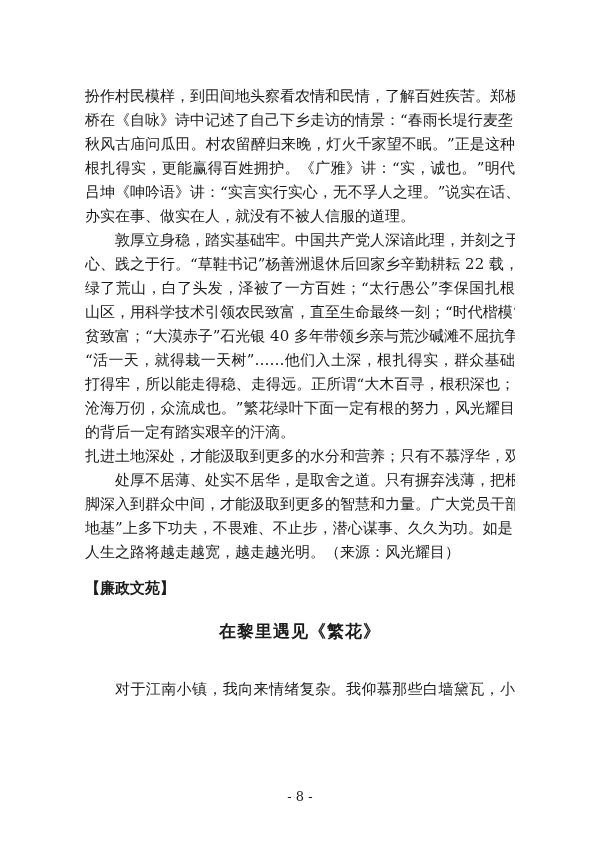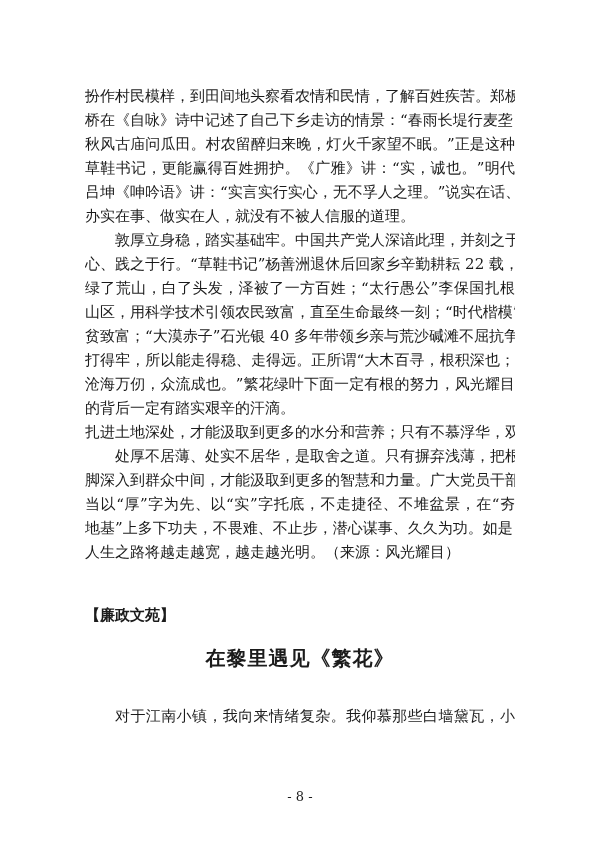--- a/index.html
+++ b/index.html
@@ -32,28 +32,28 @@
     white-space: nowrap;
     overflow: hidden;
   }
   .line.flush {
     text-align-last: left;
   }
   .line.indent {
     text-indent: 30px;
   }
   .section-header {
-    margin-top: 39px;
+    margin-top: 12px;
     font-size: 15px;
     font-weight: bold;
     line-height: 24px;
   }
   .article-title {
     margin-top: 18px;
-    font-size: 20px;
+    font-size: 17px;
     font-weight: bold;
     text-align: center;
     line-height: 26px;
     letter-spacing: 1px;
   }
   .article-paragraphs {
     margin-top: 35px;
     font-family: Liberation Mono, monospace;
   }
   .footer {
@@ -68,35 +68,35 @@
 </style>
 </head>
 <body>
 
 <div class="page">
   <div class="content">
     <div>
         <div class="line">扮作村民模样，到田间地头察看农情和民情，了解百姓疾苦。郑板</div>
         <div class="line">桥在《自咏》诗中记述了自己下乡走访的情景：“春雨长堤行麦垄，</div>
         <div class="line">秋风古庙问瓜田。村农留醉归来晚，灯火千家望不眠。”正是这种</div>
-        <div class="line">草鞋书记，更能赢得百姓拥护。《广雅》讲：“实，诚也。”明代</div>
+        <div class="line">根扎得实，更能赢得百姓拥护。《广雅》讲：“实，诚也。”明代</div>
         <div class="line">吕坤《呻吟语》讲：“实言实行实心，无不孚人之理。”说实在话、</div>
         <div class="line flush">办实在事、做实在人，就没有不被人信服的道理。</div>
         <div class="line indent">敦厚立身稳，踏实基础牢。中国共产党人深谙此理，并刻之于</div>
         <div class="line">心、践之于行。“草鞋书记”杨善洲退休后回家乡辛勤耕耘 22 载，</div>
         <div class="line">绿了荒山，白了头发，泽被了一方百姓；“太行愚公”李保国扎根</div>
         <div class="line">山区，用科学技术引领农民致富，直至生命最终一刻；“时代楷模”</div>
         <div class="line">贫致富；“大漠赤子”石光银 40 多年带领乡亲与荒沙碱滩不屈抗争，</div>
+        <div class="line">“活一天，就得栽一天树”……他们入土深，根扎得实，群众基础</div>
         <div class="line">打得牢，所以能走得稳、走得远。正所谓“大木百寻，根积深也；</div>
         <div class="line">沧海万仞，众流成也。”繁花绿叶下面一定有根的努力，风光耀目</div>
         <div class="line flush">的背后一定有踏实艰辛的汗滴。</div>
         <div class="line">扎进土地深处，才能汲取到更多的水分和营养；只有不慕浮华，双</div>
         <div class="line indent">处厚不居薄、处实不居华，是取舍之道。只有摒弃浅薄，把根</div>
         <div class="line">脚深入到群众中间，才能汲取到更多的智慧和力量。广大党员干部</div>
-        <div class="line">当以“厚”字为先、以“实”字托底，不走捷径、不堆盆景，在“夯</div>
         <div class="line">地基”上多下功夫，不畏难、不止步，潜心谋事、久久为功。如是，</div>
         <div class="line flush">人生之路将越走越宽，越走越光明。（来源：风光耀目）</div>
       </div>
     <div class="section-header">【廉政文苑】</div>
     <div class="article-title">在黎里遇见《繁花》</div>
     <div class="article-paragraphs">
         <div class="line indent">对于江南小镇，我向来情绪复杂。我仰慕那些白墙黛瓦，小</div>
       </div>
   </div>
   <div class="footer">- 8 -</div>

